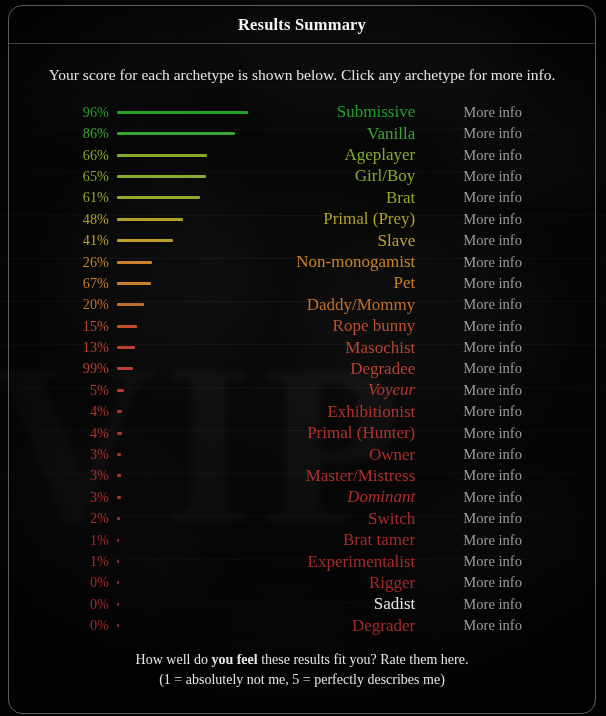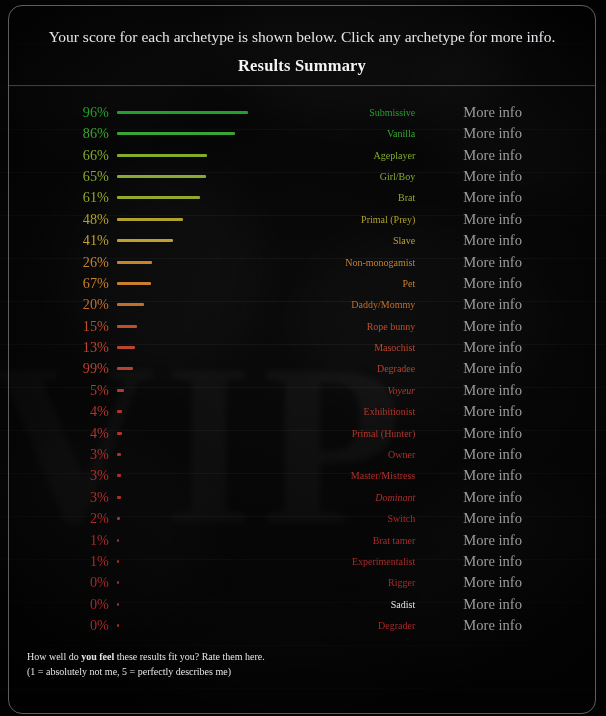--- a/index.html
+++ b/index.html
@@ -121,39 +121,39 @@
     align-items: center;
   }
   .bar {
     height: 3px;
     border-radius: 1px;
     min-width: 2px;
   }
   .label {
     width: 127px;
     text-align: right;
-    font-size: 10px;
+    font-size: 17px;
     cursor: pointer;
   }
   .more {
     width: 180px;
     text-align: left;
     padding-left: 48px;
     box-sizing: border-box;
     color: #9b9b9b;
     font-size: 14.6px;
     cursor: pointer;
   }
 
   
   #footer {
     margin-top: 14px;
-    text-align: left;
+    text-align: center;
     color: #e3e6e9;
-    font-size: 10px;
+    font-size: 14px;
     line-height: 1.42;
     padding: 0 18px;
   }
   #footer .strong { font-weight: bold; }
   #rate-link { cursor: pointer; }
 </style>
 </head>
 <body>
 
 <div id="bg-texture">
@@ -165,25 +165,25 @@
   <div class="blob" style="left:-30px;  top:430px;  width:240px; height:230px; background:rgba(255,255,255,0.026);"></div>
   <div class="blob" style="left:380px;  top:480px;  width:260px; height:240px; background:rgba(255,255,255,0.030);"></div>
   <div class="blob" style="left:150px;  top:600px;  width:260px; height:160px; background:rgba(255,255,255,0.024);"></div>
   <div class="vip">VIP</div>
   <div class="streaks"></div>
   <div class="vignette"></div>
 </div>
 
 <div id="card">
 
-  <div id="intro">Your score for each archetype is shown below. Click any archetype for more info.</div>
-
   <div id="card-header">
     <div id="card-title">Results Summary</div>
   </div>
+
+  <div id="intro">Your score for each archetype is shown below. Click any archetype for more info.</div>
 
   <div id="results">
       <div class="row">
         <div class="pct" style="color: rgb(34, 160, 42);">96%</div>
         <div class="bar-cell">
           <div class="bar" style="width: 131.52px; background: rgb(34, 160, 42);"></div>
         </div>
         <div class="label" style="color: rgb(34, 160, 42);">Submissive</div>
         <div class="more">More info</div>
       </div>

